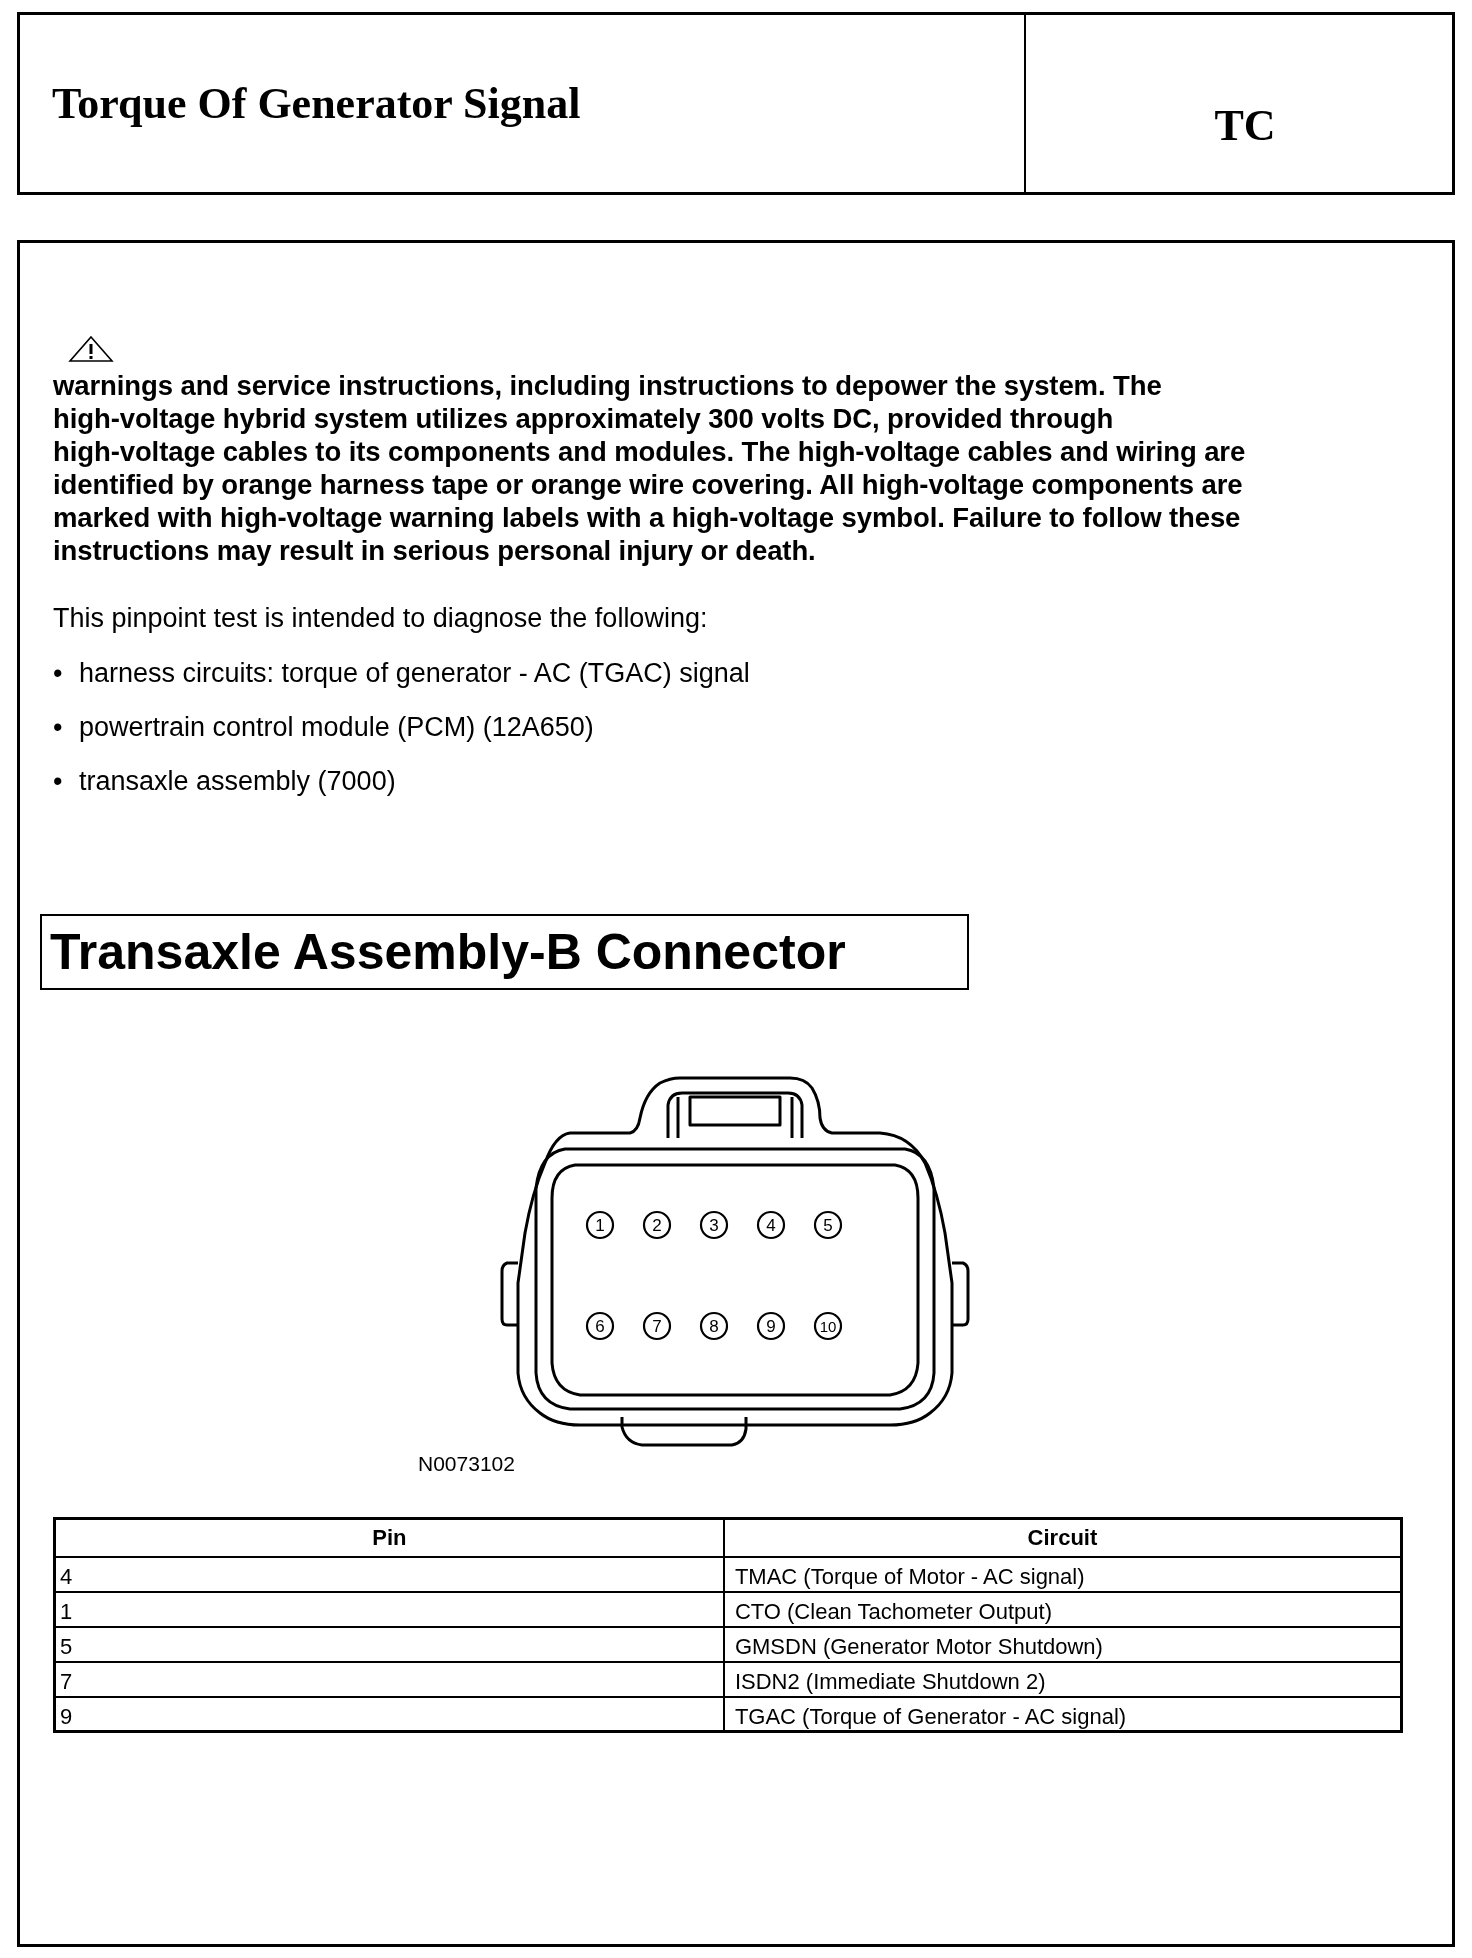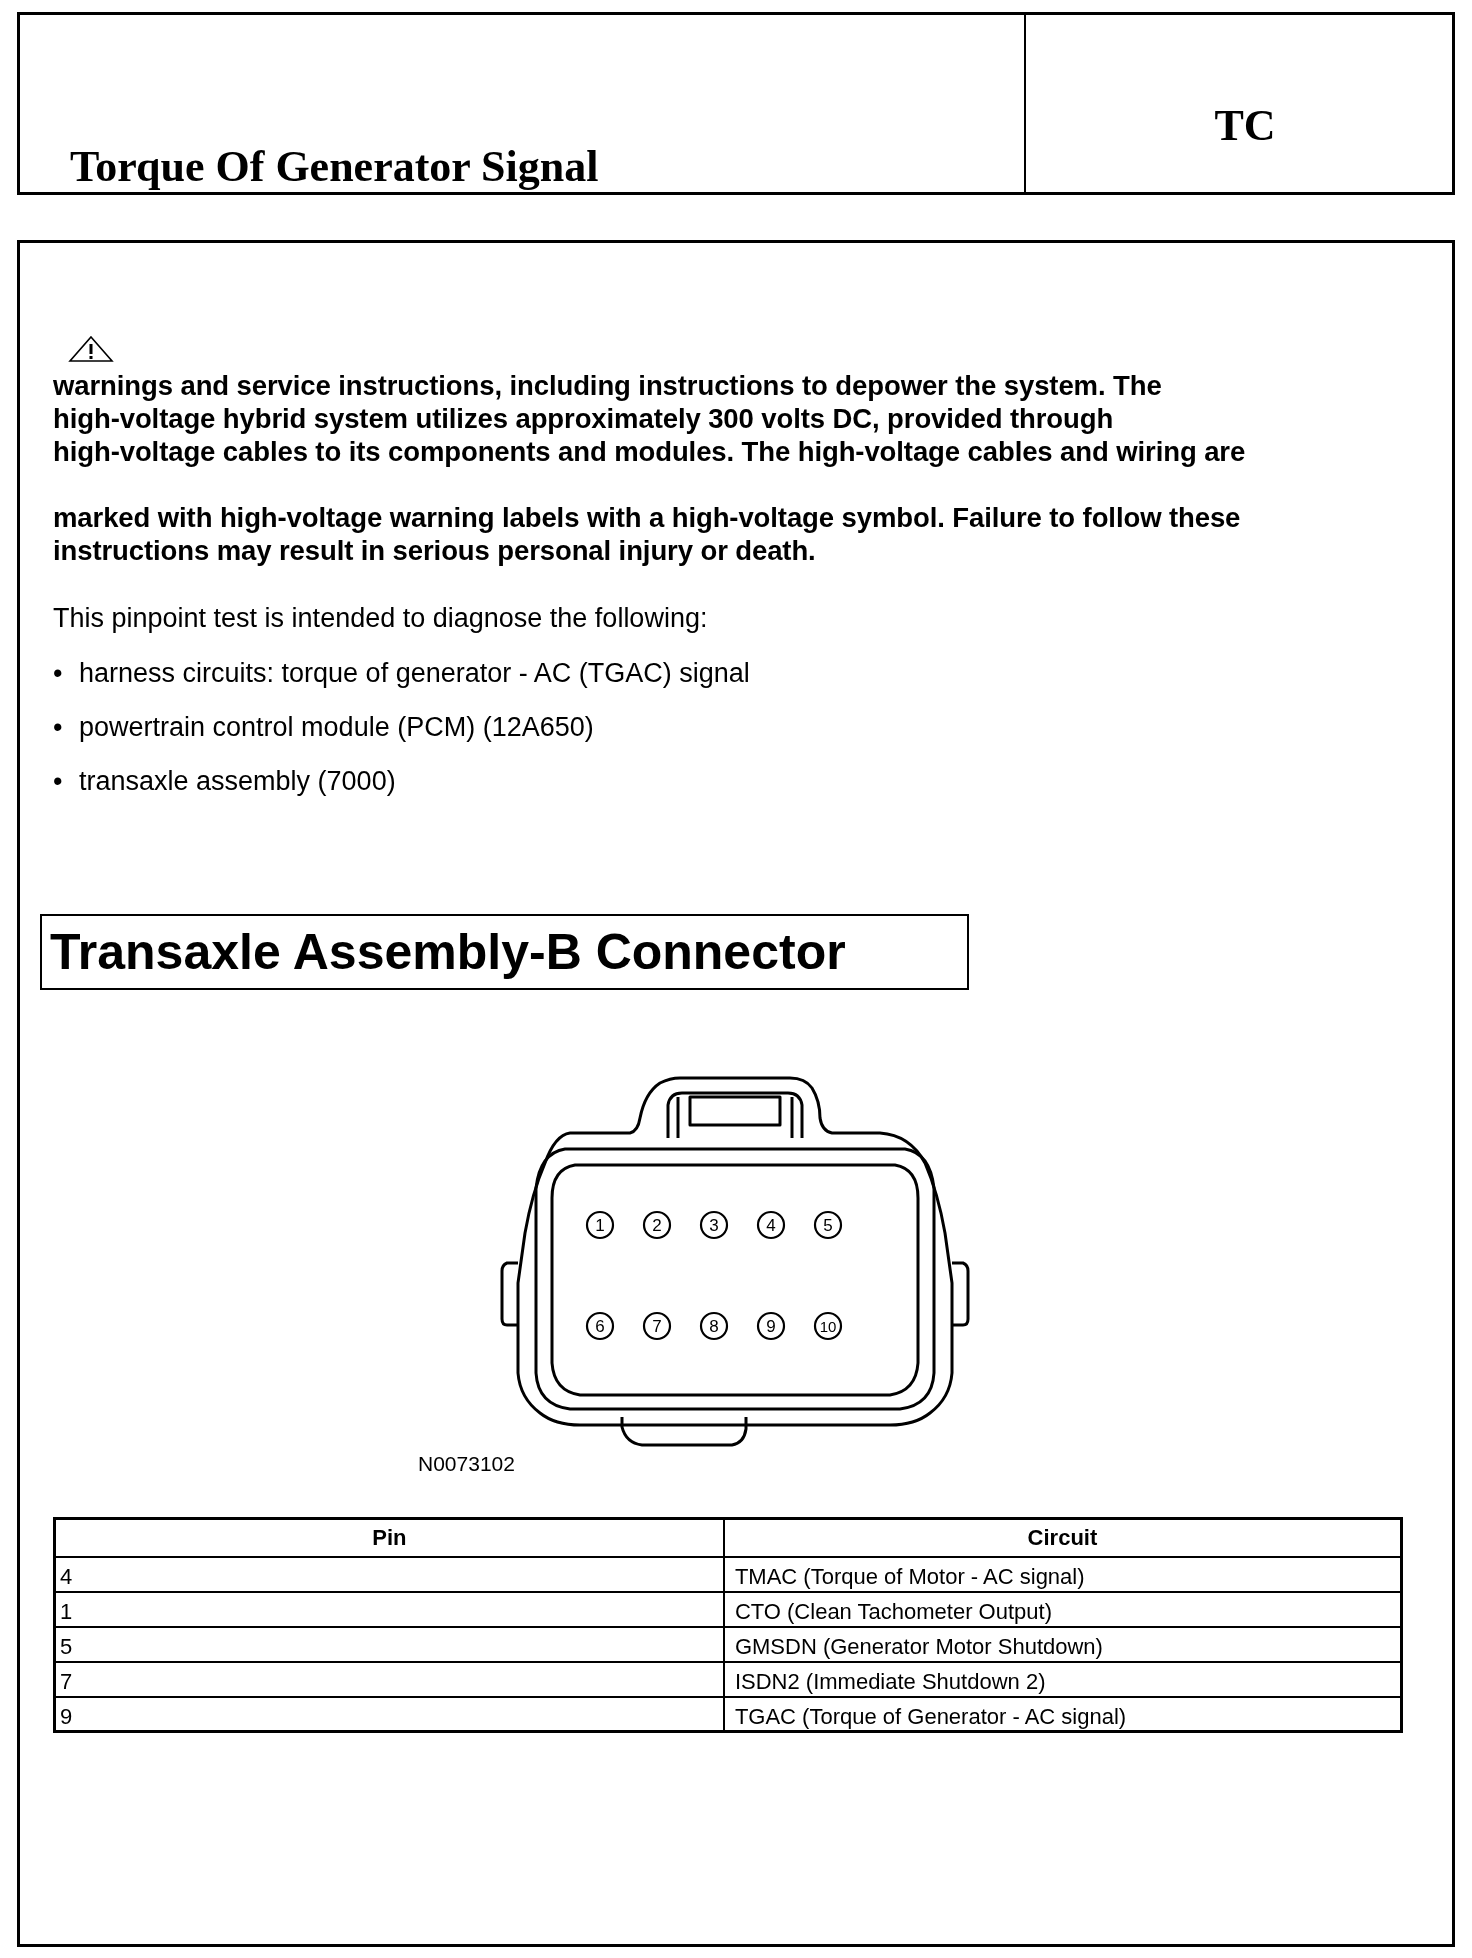--- a/index.html
+++ b/index.html
@@ -22,22 +22,22 @@
       width: 1438px;
       height: 183px;
       border: 3px solid #000;
       box-sizing: border-box;
       display: flex;
     }
     .header-title-cell {
       width: 1006px;
       border-right: 2px solid #000;
       display: flex;
-      align-items: flex-end;
-      padding-left: 50px;
+      align-items: center;
+      padding-left: 32px;
       box-sizing: border-box;
     }
     .header-title {
       font-family: "Liberation Serif", serif;
       font-weight: bold;
       font-size: 44px;
       letter-spacing: 0px;
     }
     .header-code-cell {
       flex: 1;
@@ -177,21 +177,21 @@
     <span class="warning-icon">
       <svg width="48" height="28" viewBox="0 0 48 28">
         <polygon points="24,2 45,26 3,26" fill="none" stroke="#000" stroke-width="1.6"></polygon>
         <rect x="22.5" y="9" width="3" height="10" fill="#000"></rect>
         <rect x="22.5" y="21" width="3" height="3" fill="#000"></rect>
       </svg>
     </span><br>
     <span>warnings and service instructions, including instructions to depower the system. The</span><br>
     <span>high-voltage hybrid system utilizes approximately 300 volts DC, provided through</span><br>
     <span>high-voltage cables to its components and modules. The high-voltage cables and wiring are</span><br>
-    <br>
+    <span>identified by orange harness tape or orange wire covering. All high-voltage components are</span><br>
     <span>marked with high-voltage warning labels with a high-voltage symbol. Failure to follow these</span><br>
     <span>instructions may result in serious personal injury or death.</span>
   </div>
 
   <div class="intro">This pinpoint test is intended to diagnose the following:</div>
 
   <ul class="bullet-list">
     <li>
       <span class="bullet-dot">•</span>
       <span>harness circuits: torque of generator - AC (TGAC) signal</span>

